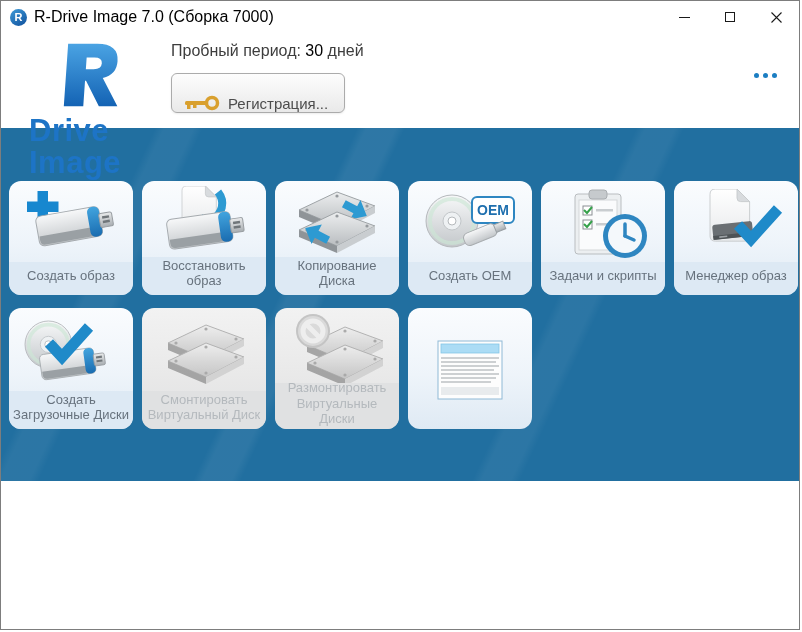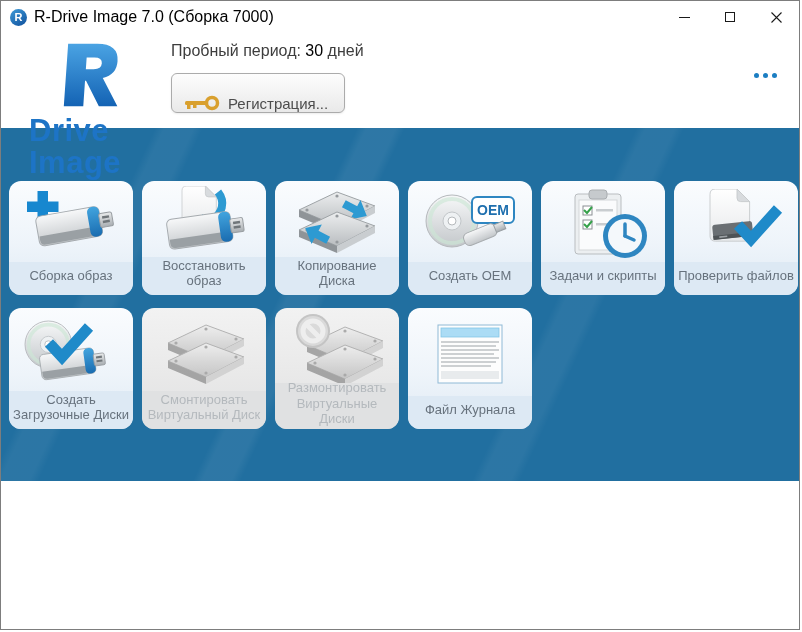--- a/index.html
+++ b/index.html
@@ -281,21 +281,21 @@
   <div class="band">
     <div class="tile-grid">
 
       <div class="tile">
         <div class="tile-icon">
           <svg width="100" height="70" viewBox="0 0 100 70">
             <use href="#sym-plus" transform="translate(6,2) scale(1.05)"></use>
             <use href="#sym-drive" transform="translate(14,28) rotate(-10)"></use>
           </svg>
         </div>
-        <div class="tile-label">Сборка образ</div>
+        <div class="tile-label">Создать образ</div>
       </div>
 
       <div class="tile">
         <div class="tile-icon">
           <svg width="100" height="70" viewBox="0 0 100 70">
             <use href="#sym-page" transform="translate(28,0) scale(0.78)"></use>
             <path d="M64,6 C72,16 68,28 58,34" fill="none" stroke="#2d9ad2" stroke-width="8"></path>
             <polygon points="48,28 66,40 54,46" fill="#2d9ad2"></polygon>
             <use href="#sym-drive" transform="translate(12,34) rotate(-8)"></use>
           </svg>
@@ -349,21 +349,21 @@
           <svg width="100" height="70" viewBox="0 0 100 70">
             <use href="#sym-page" transform="translate(24,0) scale(0.9)"></use>
             <g transform="translate(26,36) rotate(-6)">
               <rect width="40" height="15" rx="3" fill="#6a6f73"></rect>
               <rect y="11" width="40" height="4" fill="#4e5356"></rect>
               <rect x="6" y="12" width="8" height="1.6" fill="#9ca1a5"></rect>
             </g>
             <use href="#sym-check" transform="translate(52,20)"></use>
           </svg>
         </div>
-        <div class="tile-label">Проверить файлов</div>
+        <div class="tile-label">Менеджер образ</div>
       </div>
 
       <div class="tile">
         <div class="tile-icon">
           <svg width="100" height="70" viewBox="0 0 100 70">
             <use href="#sym-disc" transform="translate(4,4) scale(0.9)"></use>
             <use href="#sym-drive" transform="translate(18,38) rotate(-8) scale(0.85)"></use>
             <use href="#sym-check" transform="translate(28,10)"></use>
           </svg>
         </div>
@@ -390,21 +390,20 @@
         </div>
         <div class="tile-label">Размонтировать Виртуальные Диски</div>
       </div>
 
       <div class="tile">
         <div class="tile-icon">
           <svg width="100" height="70" viewBox="0 0 100 70">
             <use href="#sym-logfile" transform="translate(18,5)"></use>
           </svg>
         </div>
-        <div class="tile-label">Файл Журнала</div>
       </div>
 
     </div>
   </div>
 
   <div class="footer"></div>
 
 </div>
 
 </body></html>

